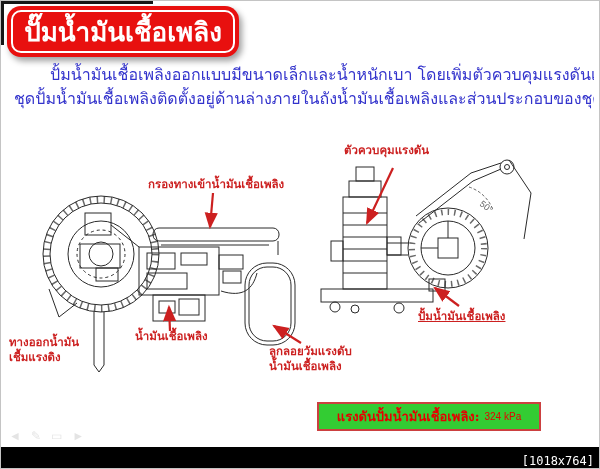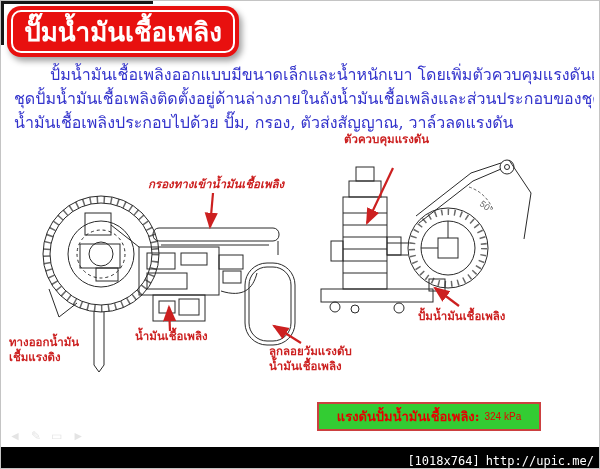--- a/index.html
+++ b/index.html
@@ -55,21 +55,20 @@
 
   <div class="title-box">
     <div class="title-inner">
       <span class="title-text">ปั๊มน้ำมันเชื้อเพลิง</span>
     </div>
   </div>
 
   <div class="paragraph">
     <div class="para-line indent">ปั้มน้ำมันเชื้อเพลิงออกแบบมีขนาดเล็กและน้ำหนักเบา โดยเพิ่มตัวควบคุมแรงดันเข้าไป</div>
     <div class="para-line">ชุดปั้มน้ำมันเชื้อเพลิงติดตั้งอยู่ด้านล่างภายในถังน้ำมันเชื้อเพลิงและส่วนประกอบของชุดปั้ม</div>
-    <div class="para-line">น้ำมันเชื้อเพลิงประกอบไปด้วย ปั๊ม, กรอง, ตัวส่งสัญญาณ, วาล์วลดแรงดัน</div>
   </div>
 
   <svg class="diagram" width="600" height="260" viewBox="0 140 600 260">
     <defs>
       <marker id="ah" markerWidth="9" markerHeight="8" refX="6.5" refY="3" orient="auto">
         <path d="M0,0 L7.5,3 L0,6 z" fill="#cc2020"></path>
       </marker>
     </defs>
 
     <g stroke="#2a2a2a" fill="none" stroke-width="1">
@@ -141,50 +140,49 @@
 
     <g stroke="#cc2020" stroke-width="2.2" fill="none">
       <line x1="392" y1="167" x2="366" y2="222" marker-end="url(#ah)"></line>
       <line x1="212" y1="192" x2="209" y2="226" marker-end="url(#ah)"></line>
       <line x1="169" y1="330" x2="168" y2="306" marker-end="url(#ah)"></line>
       <line x1="300" y1="342" x2="273" y2="325" marker-end="url(#ah)"></line>
       <line x1="458" y1="305" x2="434" y2="287" marker-end="url(#ah)"></line>
     </g>
   </svg>
 
-  <div class="dlabel" style="left:343px;top:131px;text-align:right;">ตัวควบคุมแรงดัน</div>
+  <div class="dlabel" style="left:343px;top:142px;text-align:right;">ตัวควบคุมแรงดัน</div>
 
-  <div class="dlabel" style="left:147px;top:176px;font-style:italic;">กรองทางเข้าน้ำมันเชื้อเพลิง</div>
+  <div class="dlabel" style="left:147px;top:176px;">กรองทางเข้าน้ำมันเชื้อเพลิง</div>
 
   <div class="dlabel" style="left:8px;top:334px;">
     <div>ทางออกน้ำมัน</div>
     <div>เชื้มแรงดิง</div>
   </div>
 
   <div class="dlabel" style="left:134px;top:328px;">
     <div>น้ำมันเชื้อเพลิง</div>
   </div>
 
   <div class="dlabel" style="left:268px;top:343px;">
     <div>ลูกลอยวัมแรงดับ</div>
     <div>น้ำมันเชื้อเพลิง</div>
   </div>
 
-  <div class="dlabel" style="left:417px;top:308px;">ปั้มน้ำมันเชื้อเพลิง</div>
+  <div class="dlabel" style="left:417px;top:308px;text-decoration:underline;">ปั้มน้ำมันเชื้อเพลิง</div>
 
   <div class="note-box">
     <span class="note-label">แรงดันปั้มน้ำมันเชื้อเพลิง:</span>
     <span class="note-value">324 kPa</span>
   </div>
 
   <div class="controls">
     <span>◄</span>
     <span>✎</span>
     <span>▭</span>
     <span>►</span>
   </div>
 
   <div class="status-bar">
     <span>[1018x764]</span>
-    <span>http://upic.me/</span>
   </div>
 
 </div>
 
 </body></html>

